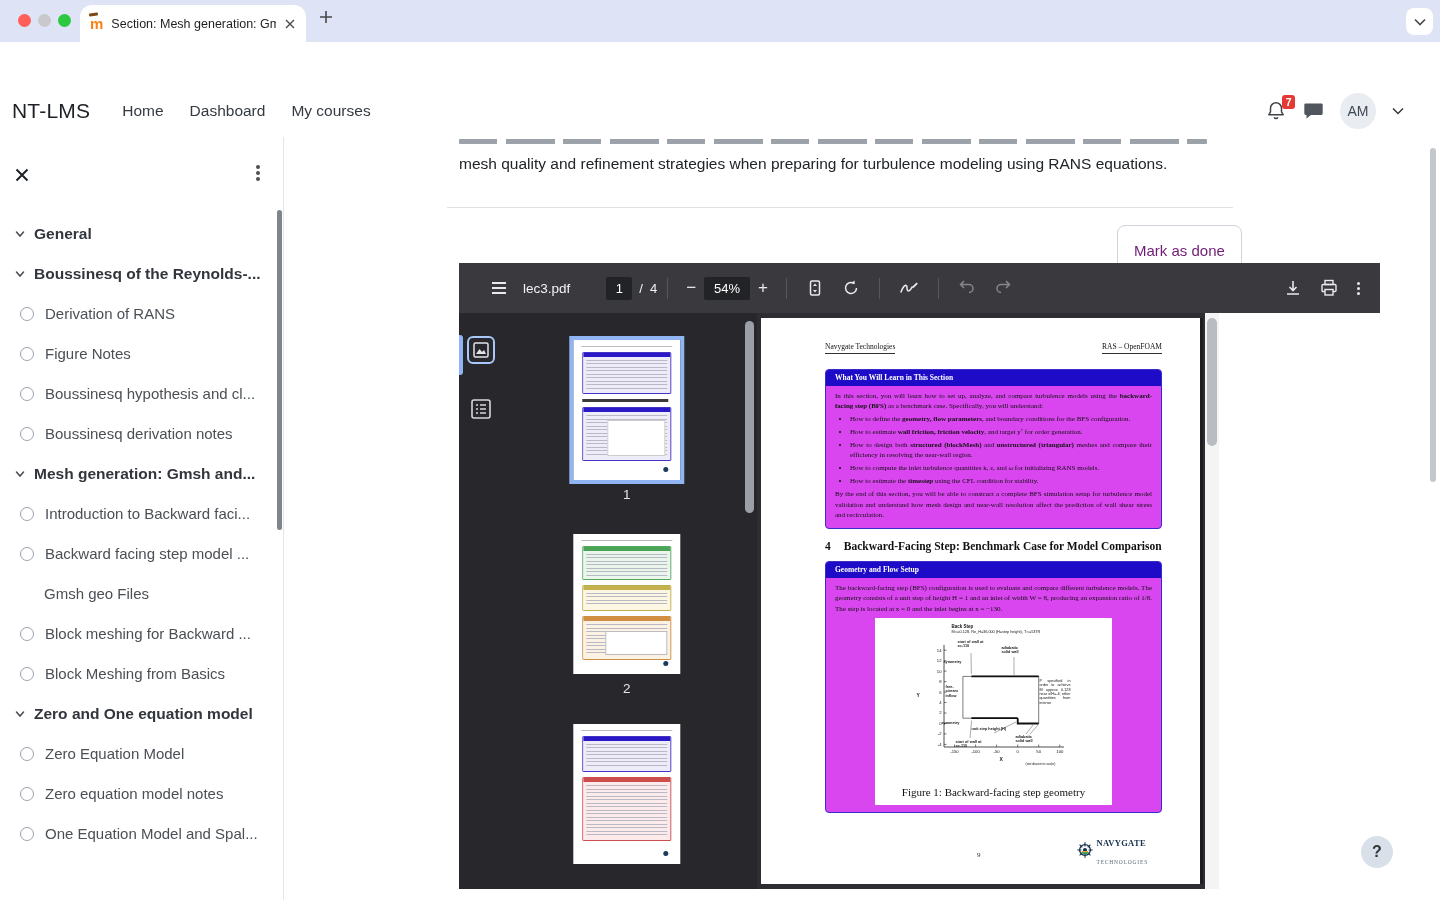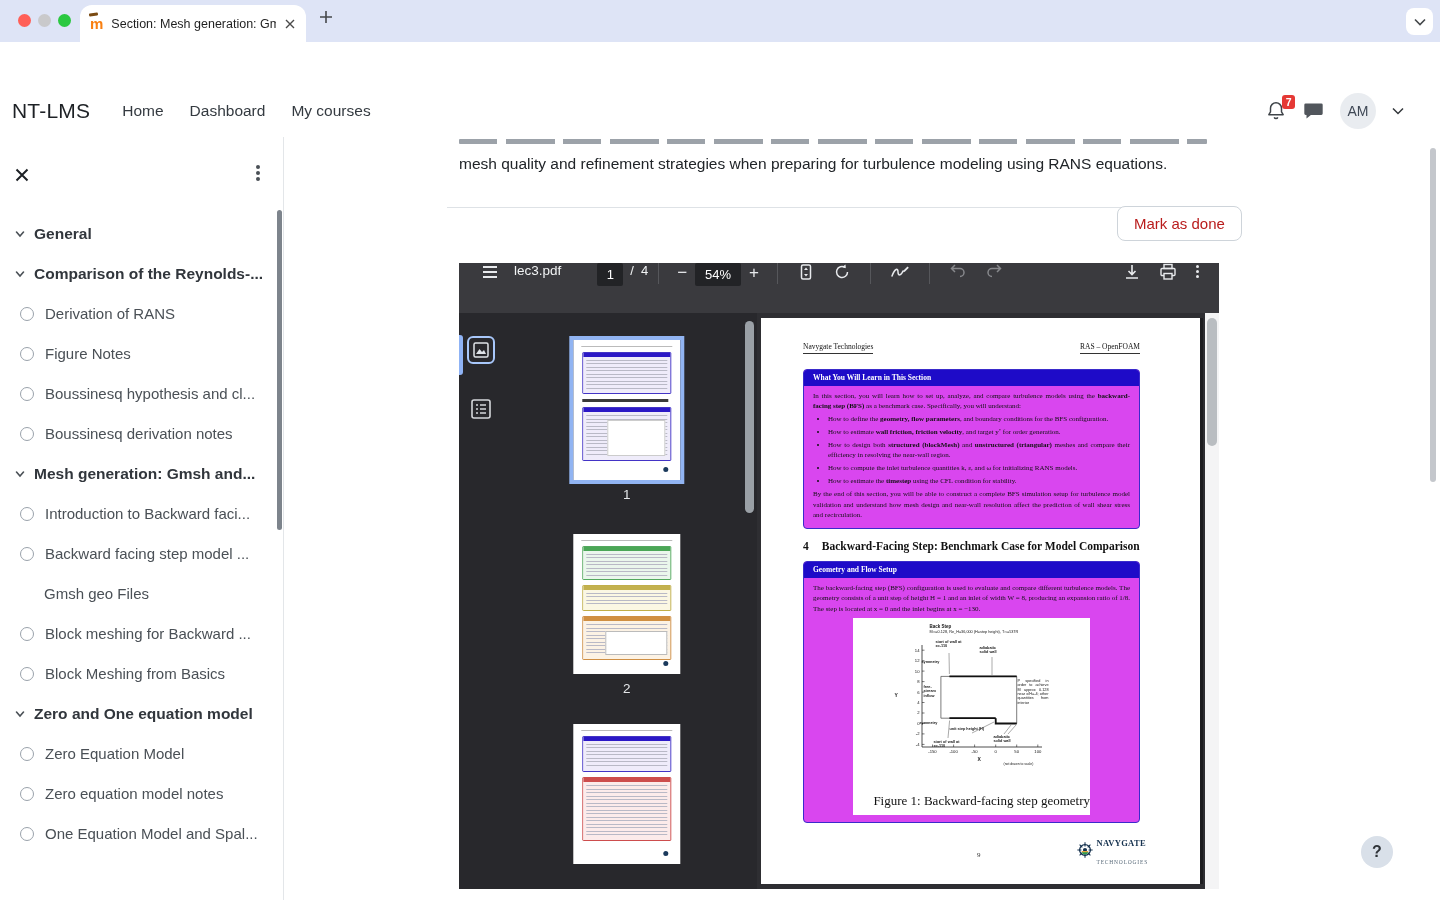--- a/index.html
+++ b/index.html
@@ -56,30 +56,30 @@
   .tree-item.nobullet{margin-left:44px;}
   .dotcircle{width:12px;height:12px;border:1.4px solid #9aa2ab;border-radius:50%;margin-right:11px;flex:none;}
   .sb-scroll{left:277px;top:73px;width:5px;height:320px;background:#7d848c;border-radius:3px;}
 
   
   .main{left:284px;top:137px;width:1156px;height:763px;background:#fff;overflow:hidden;}
   .cutline{left:175px;top:2px;width:748px;height:5px;opacity:.75;border-radius:1px;
     background:repeating-linear-gradient(90deg,#7b838c 0 38px,transparent 38px 47px,#7b838c 47px 96px,transparent 96px 104px);}
   .desc{left:175px;top:18px;width:790px;font-size:15.5px;color:#212529;}
   .divider{left:163px;top:70px;width:786px;height:1px;background:#dee2e6;}
-  .markdone{left:833px;top:69px;height:33px;padding:0 16px;background:#fff;border:1px solid #ced4da;
-            border-radius:8px;font-size:15px;color:#b91c1c;display:flex;align-items:center;}
+  .markdone{left:833px;top:88px;height:33px;padding:8px 16px;background:#fff;border:1px solid #ced4da;
+            border-radius:8px;font-size:15px;color:#701a75;display:flex;align-items:center;}
   .helpbtn{left:1077px;top:699px;width:32px;height:32px;border-radius:50%;background:#d9e0e9;
            color:#2f3338;font-weight:bold;font-size:16px;display:flex;align-items:center;justify-content:center;}
   .win-scroll{left:1146px;top:11px;width:6px;height:334px;background:#c4c7cc;border-radius:3px;}
 
   
   .pdf{left:175px;top:126px;width:760px;height:626px;background:#28282c;}
-  .pdf-toolbar{position:absolute;left:0;top:0;width:760px;height:50px;background:#3a3a3e;
-               display:flex;align-items:flex-start;color:#f1f3f4;}
+  .pdf-toolbar{position:absolute;left:0;top:0;width:912px;height:50px;background:#3a3a3e;
+               display:flex;align-items:center;color:#f1f3f4;padding-left:9px;}
   .tb-ic{margin:0 9px;flex:none;}
   .tb-name{font-size:13.5px;margin-left:6px;}
   .tb-box{background:#222326;color:#fff;font-size:13px;border-radius:2px;display:flex;
           align-items:center;justify-content:center;height:23px;}
   .tb-sep{width:1px;height:21px;background:#56575b;margin:0 10px;flex:none;}
   .tb-glyph{font-size:17px;color:#e8eaed;margin:0 8px;}
   .pdf-body{position:absolute;left:0;top:50px;width:760px;height:576px;display:flex;}
   .pdf-strip{width:44px;position:relative;flex:none;}
   .sel-bar{position:absolute;left:0;top:22px;width:4px;height:40px;background:#8fb3f5;border-radius:0 3px 3px 0;}
   .strip-ic1{position:absolute;left:8px;top:23px;width:28px;height:28px;border:2px solid #a8c7fa;
@@ -104,32 +104,32 @@
   .mini-head{height:2.5px;background:#3a3a3a;margin:5px 12px 0 9px;}
   .mini-logo{position:absolute;right:12px;bottom:8px;width:5px;height:5px;border-radius:50%;background:#1b3a5c;}
   .th-scroll{position:absolute;right:3px;top:8px;width:9px;height:192px;background:#9aa0a6;border-radius:5px;}
   .pdf-main{flex:1;position:relative;background:#2e2e32;}
   .doc-scrolltrack{position:absolute;right:0;top:0;width:14px;height:576px;background:#f4f4f5;}
   .doc-scrollthumb{position:absolute;right:2px;top:5px;width:10px;height:128px;background:#b9bdc1;border-radius:5px;}
 
   
   .pdfpage{position:absolute;left:4px;top:5px;width:439px;height:566px;background:#fff;
            box-shadow:3px 0 0 #1d1d20;font-family:"Liberation Serif",serif;color:#111;}
-  .doc-inner{position:absolute;left:42px;top:24px;width:337px;}
+  .doc-inner{position:absolute;left:64px;top:24px;width:337px;}
   .doc-hdr{display:flex;justify-content:space-between;font-size:7.5px;}
   .doc-hdr span{border-bottom:.75px solid #333;padding-bottom:1.5px;}
   .docbox{border:1px solid #3a2bcb;border-radius:4px;background:#d946ef;overflow:hidden;}
   .docbox .title{background:#1e0bc8;color:#fff;font-weight:bold;font-size:7.5px;padding:3.5px 9px;}
   .docbox .body{padding:5px 9px 7px;font-size:7px;line-height:1.5;text-align:justify;}
   .docbox ul{margin:2px 0 2px 0;padding-left:15px;}
   .docbox li{margin-bottom:2.5px;}
   .sec-head{display:flex;font-size:11.5px;font-weight:bold;margin:11px 0 9px;}
   .sec-head .no{margin-right:13px;}
   .figwhite{width:237px;background:#fff;margin:4px 0 0 40px;padding:3px 0 4px;}
-  .figcap{text-align:right;font-size:13px;margin-top:20px;}
+  .figcap{text-align:center;font-size:11px;margin-top:13px;}
   .figplot{position:relative;width:160px;height:150px;margin:0 auto;
            font-family:"Liberation Sans",sans-serif;color:#161616;}
   .fl{position:absolute;font-size:3.8px;line-height:1.15;font-weight:600;}
   .doc-pageno{position:absolute;left:216px;top:533px;font-size:7px;color:#333;}
   .doc-logo{position:absolute;right:52px;top:514px;display:flex;align-items:center;}
   .doc-logo .nm{font-size:8.5px;font-weight:bold;color:#16324f;letter-spacing:.3px;line-height:1.1;}
   .doc-logo .sub{font-size:5.5px;color:#5a6b7a;letter-spacing:.8px;line-height:1.1;}
 </style>
 </head>
 <body>
@@ -235,21 +235,21 @@
       <div class="tree-head">
         <svg width="12" height="12" viewBox="0 0 12 12">
           <path d="M2.5 4 L6 8 L9.5 4" fill="none" stroke="#4a5056" stroke-width="1.6" stroke-linecap="round"></path>
         </svg>
         <span>General</span>
       </div>
       <div class="tree-head">
         <svg width="12" height="12" viewBox="0 0 12 12">
           <path d="M2.5 4 L6 8 L9.5 4" fill="none" stroke="#4a5056" stroke-width="1.6" stroke-linecap="round"></path>
         </svg>
-        <span>Comparison of the Reynolds-...</span>
+        <span>Boussinesq of the Reynolds-...</span>
       </div>
       <div class="tree-item">
         <span class="dotcircle"></span>
         <span>Derivation of RANS</span>
       </div>
       <div class="tree-item">
         <span class="dotcircle"></span>
         <span>Figure Notes</span>
       </div>
       <div class="tree-item">

